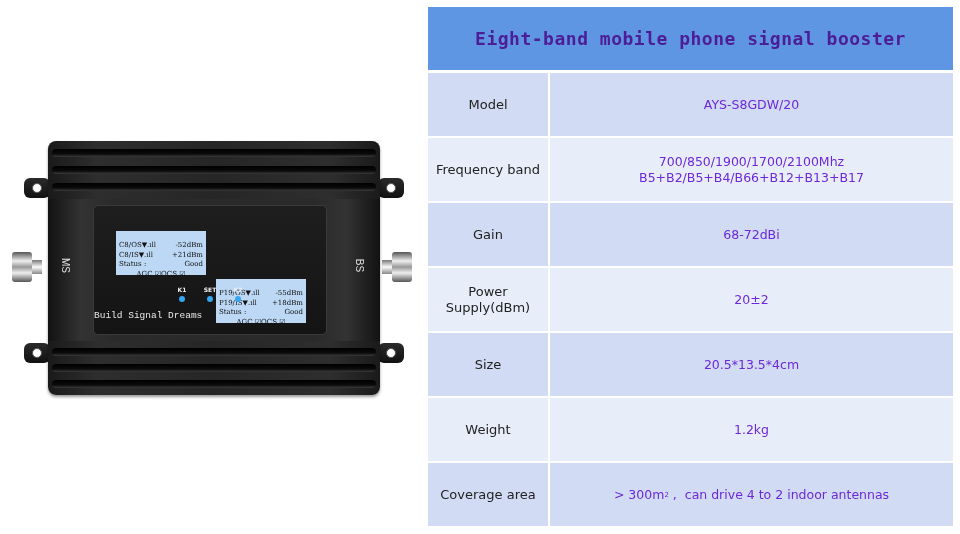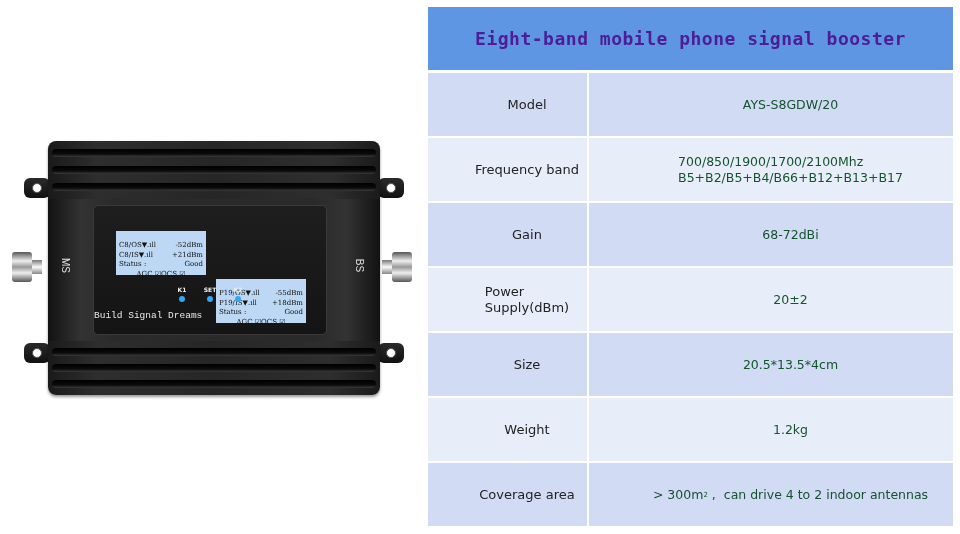--- a/index.html
+++ b/index.html
@@ -41,24 +41,24 @@
   .conn .neck { position:absolute; top:8px; width:10px; height:14px; background:linear-gradient(#777,#fafafa,#888); }
   .conn.l { left:12px; width:36px; } .conn.l .nut { left:0; } .conn.l .neck { left:20px; }
   .conn.r { left:380px; width:34px; } .conn.r .nut { left:12px; } .conn.r .neck { left:2px; }
 
   
   .spec { position:absolute; left:428px; top:7px; width:525px; }
   .spec-title { height:63px; background:#5f96e4; color:#4c1d95; display:flex; align-items:center; justify-content:center;
                 font-family:"DejaVu Sans Mono", monospace; font-weight:bold; font-size:18px; letter-spacing:0.5px; }
   .spec-rows { margin-top:3px; }
   .spec-row { display:flex; height:63px; margin-bottom:2px; }
-  .spec-row .k, .spec-row .v { display:flex; align-items:center; justify-content:center; 
-          font-family:"DejaVu Sans", sans-serif; font-size:13px; color:#222; line-height:16px;padding-left:39px; }
+  .spec-row .k, .spec-row .v { display:flex; align-items:center; justify-content:center; text-align:center;
+          font-family:"DejaVu Sans", sans-serif; font-size:13px; color:#222; line-height:16px; }
   .spec-row .k { width:120px; margin-right:2px; }
-  .spec-row .v { flex:1; font-size:12.5px; color:#14532d; }
+  .spec-row .v { flex:1; font-size:12.5px; color:#6d28d9; }
   .spec-row.odd .k, .spec-row.odd .v { background:#d1dcf4; }
   .spec-row.even .k, .spec-row.even .v { background:#e8eef9; }
   sup { font-size:7px; }
 </style>
 </head>
 <body>
 
 <div class="device">
   <div class="tab l t"></div>
   <div class="tab l b"></div>

